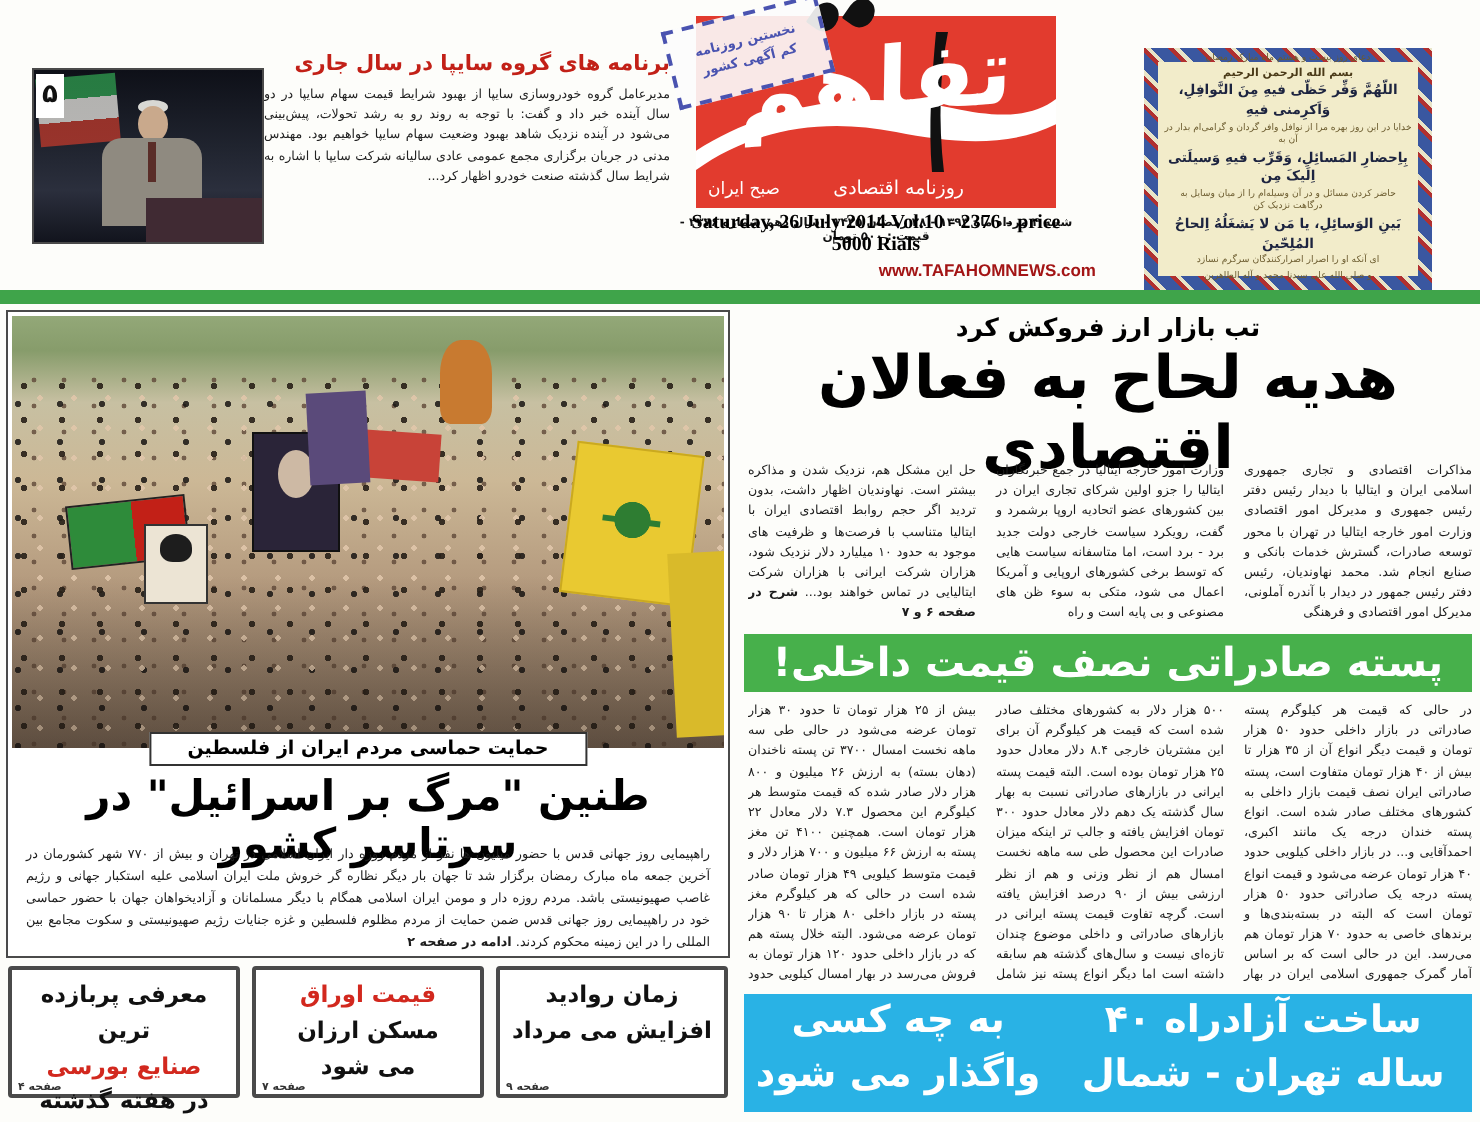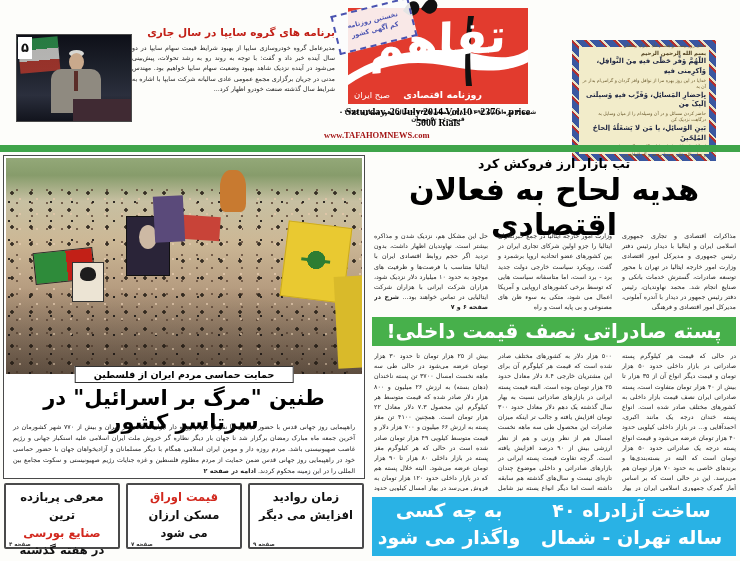--- a/index.html
+++ b/index.html
@@ -22,37 +22,37 @@
   .saipa-headline{left:132px;top:26px;width:203px;font-size:10.5px;font-weight:bold;color:#c22017;text-align:right;}
   .saipa-text{left:132px;top:43px;width:203px;height:78px;font-size:6.3px;line-height:1.62;color:#222;
     text-align:justify;overflow:hidden;}
 
   
   .logo-box{left:348px;top:8px;width:180px;height:96px;background:#e23b2e;overflow:visible;}
   .logo-swoosh{position:absolute;left:0;top:0;width:180px;height:96px;}
   .logo-word{position:absolute;left:0;top:6px;width:180px;text-align:center;color:#fff;
     font-size:46px;font-weight:bold;transform:skewX(-6deg) rotate(-5deg);font-family:"DejaVu Sans",sans-serif;}
   .logo-dot{position:absolute;width:13px;height:15px;background:#111;border-radius:60% 60% 60% 8%;transform:rotate(35deg);}
-  .logo-tagline{position:absolute;bottom:4px;right:46px;color:#fff;font-size:9.5px;font-weight:bold;}
+  .logo-tagline{position:absolute;bottom:4px;right:46px;color:#fff;font-size:9.5px;font-weight:normal;}
   .logo-subtag{position:absolute;bottom:4px;left:6px;color:#fff;font-size:8.5px;font-weight:normal;}
   .stamp{left:334px;top:6px;width:76px;height:36px;transform:rotate(-14deg);background:rgba(252,252,252,.9);
     border:2px dashed #4a53b0;color:#4a53b0;font-size:6.5px;font-weight:bold;text-align:center;
     display:flex;flex-direction:column;justify-content:center;line-height:1.5;z-index:5;}
   .dateline-fa{left:336px;top:108px;width:204px;text-align:center;font-size:6px;font-weight:bold;color:#111;}
   .dateline-en{left:340px;top:106px;width:196px;text-align:center;font-size:10px;font-weight:bold;color:#000;
     font-family:"Liberation Serif","DejaVu Serif",serif;direction:ltr;}
-  .website{left:324px;top:130px;width:196px;text-align:left;font-size:8.5px;font-weight:bold;color:#a31515;
-    font-family:Liberation Serif, serif;direction:ltr;}
+  .website{left:352px;top:130px;width:196px;text-align:right;font-size:8.5px;font-weight:bold;color:#a31515;
+    font-family:Liberation Sans, sans-serif;direction:ltr;}
 
   
   .prayer{left:572px;top:24px;width:144px;height:121px;box-sizing:border-box;
     border:7px solid #3a57a0;
     border-image:repeating-linear-gradient(45deg,#3a57a0 0 4px,#b03030 4px 6px,#e8e4c8 6px 8px,#3a57a0 8px 10px) 7;
     background:#f2ecca;display:flex;flex-direction:column;justify-content:center;gap:1px;
-    padding:2px 3px;margin-top:16px;}
+    text-align:center;padding:2px 3px;}
   .prayer .tiny{font-size:4.6px;color:#6b5b2e;line-height:1.35;}
   .prayer .big{font-size:6.8px;font-weight:bold;color:#1d2440;line-height:1.4;}
   .prayer .bismillah{font-size:5.5px;font-weight:bold;color:#4a3a18;}
 
   .green-bar{left:0;top:145px;width:740px;height:7px;background:#3fa44a;}
 
   
   .kicker{left:372px;top:156px;width:364px;text-align:center;font-size:12.5px;font-weight:bold;color:#000;}
   .lead-headline{left:372px;top:172px;width:364px;text-align:center;font-size:30px;font-weight:bold;color:#000;}
   .lead-cols{left:374px;top:231px;width:362px;height:84px;display:flex;gap:10px;overflow:hidden;}
@@ -195,21 +195,21 @@
     <div class="caption-box">حمایت حماسی مردم ایران از فلسطین</div>
     <div class="rally-headline">طنین "مرگ بر اسرائیل" در سرتاسر کشور</div>
     <div class="rally-body">
       <span>راهپیمایی روز جهانی قدس با حضور میلیون ها نفر از مردم روزه دار ایران اسلامی در تهران و بیش از ۷۷۰ شهر کشورمان در آخرین جمعه ماه مبارک رمضان برگزار شد تا جهان بار دیگر نظاره گر خروش ملت ایران اسلامی علیه استکبار جهانی و رژیم غاصب صهیونیستی باشد. مردم روزه دار و مومن ایران اسلامی همگام با دیگر مسلمانان و آزادیخواهان جهان با حضور حماسی خود در راهپیمایی روز جهانی قدس ضمن حمایت از مردم مظلوم فلسطین و غزه جنایات رژیم صهیونیستی و سکوت مجامع بین المللی را در این زمینه محکوم کردند.</span>
       <span class="more-note">ادامه در صفحه ۲</span>
     </div>
   </div>
 
   <div class="abs bottom-box bb1">
     <div class="bl">زمان روادید</div>
-    <div class="bl">افزایش می دیگر</div>
+    <div class="bl">افزایش می مرداد</div>
     <div class="pg">صفحه ۹</div>
   </div>
   <div class="abs bottom-box bb2">
     <div class="bl red">قیمت اوراق</div>
     <div class="bl">مسکن ارزان</div>
     <div class="bl">می شود</div>
     <div class="pg">صفحه ۷</div>
   </div>
   <div class="abs bottom-box bb3">
     <div class="bl">معرفی پربازده ترین</div>

